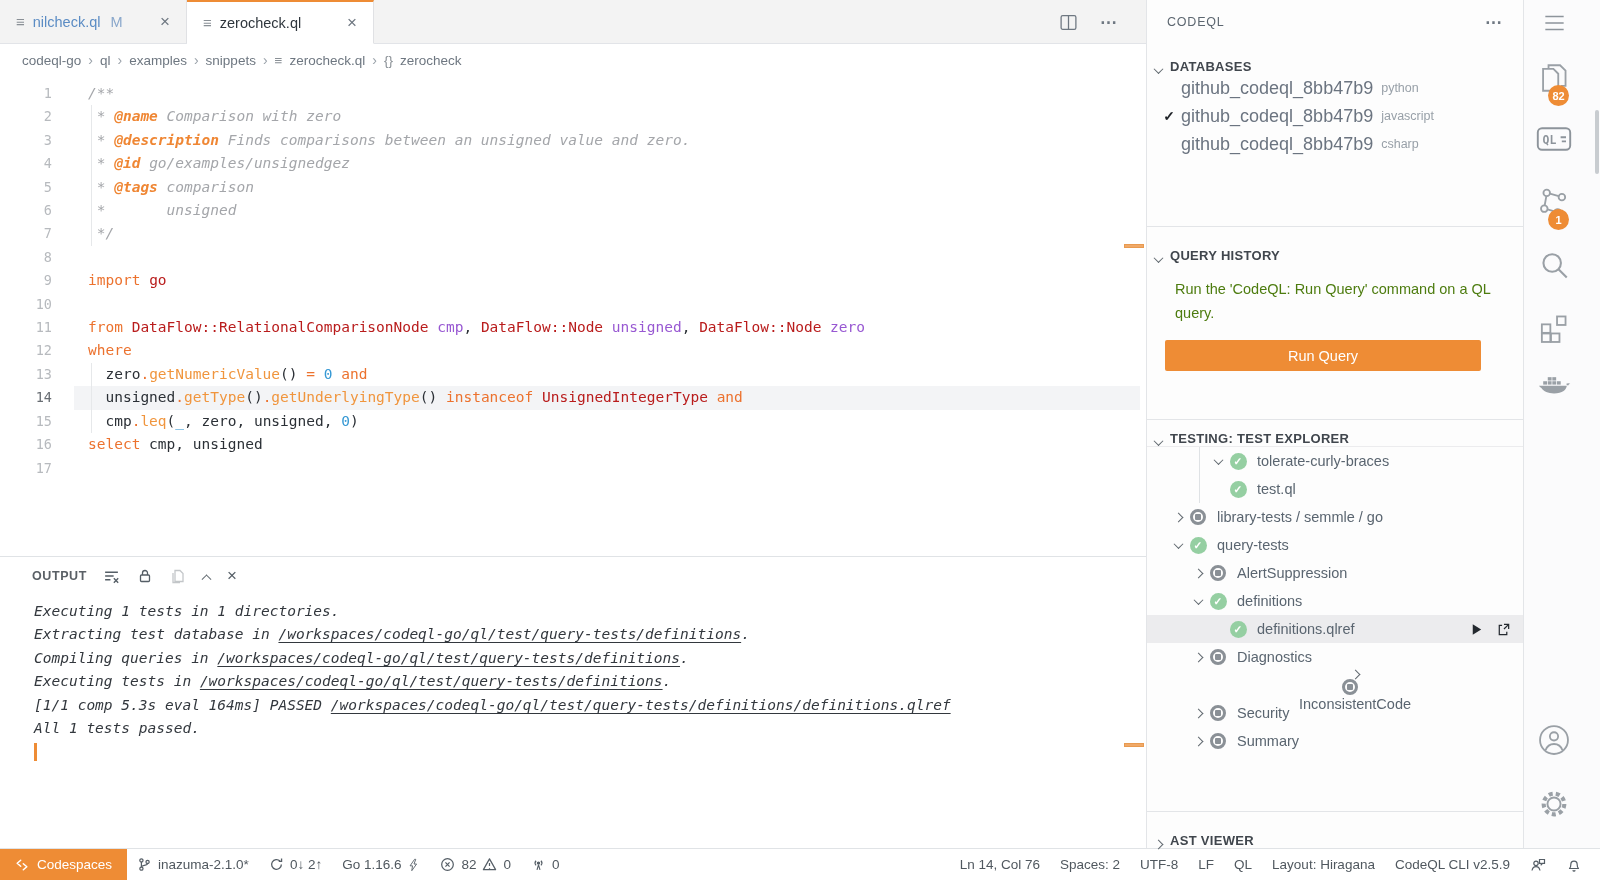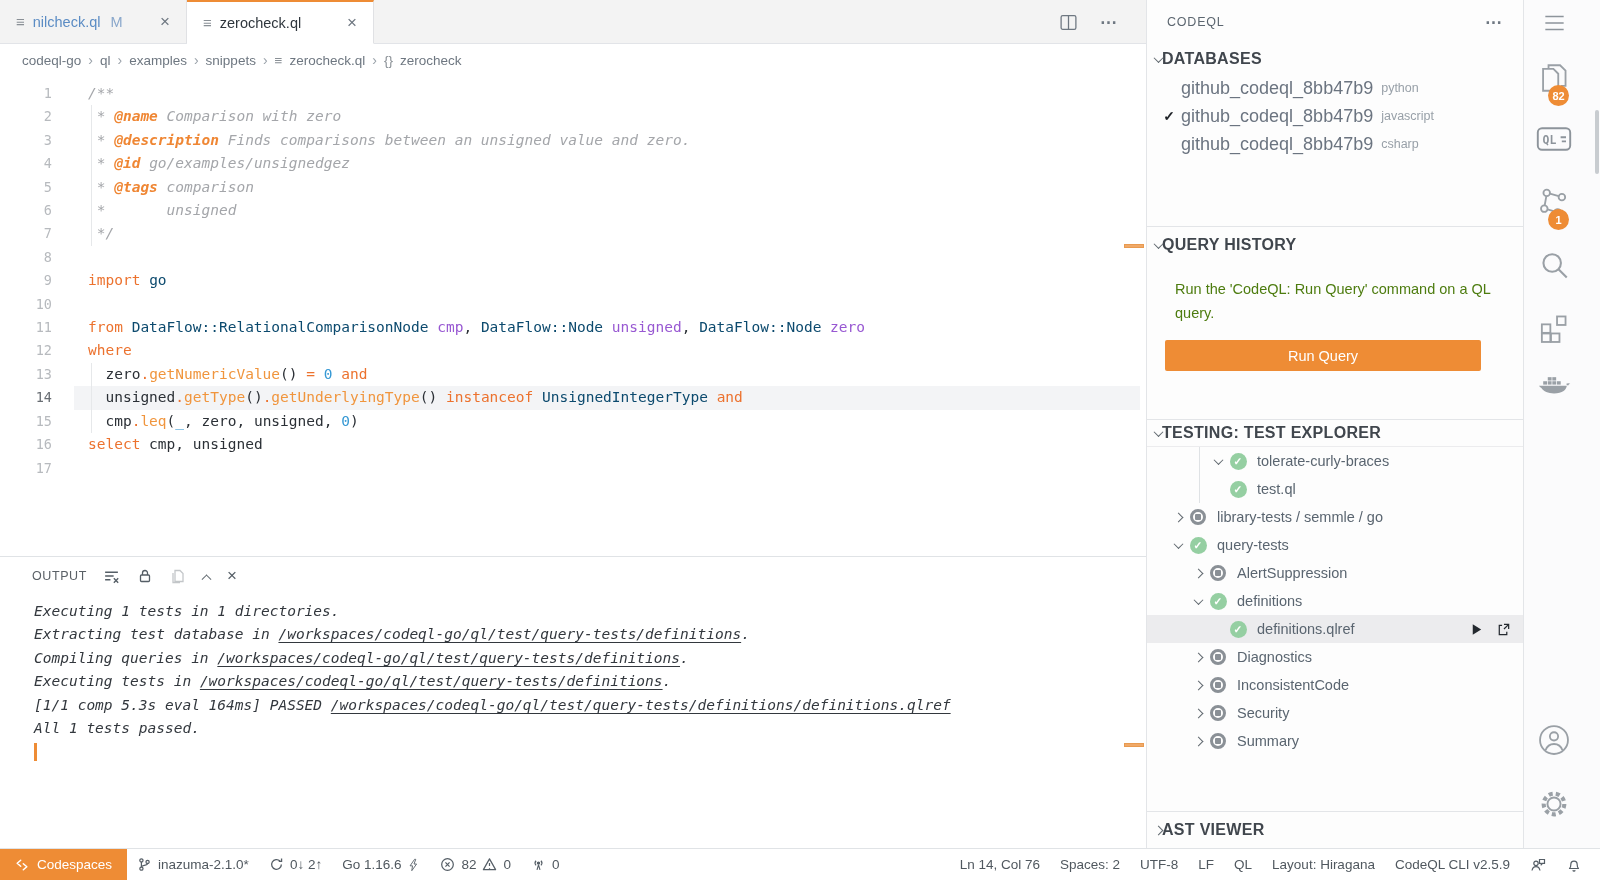--- a/index.html
+++ b/index.html
@@ -30,46 +30,46 @@
   .code-area{position:relative;height:480px;overflow:hidden;flex:none;background:#fff;}
   .cur-line{position:absolute;left:74px;right:6px;height:23.4px;background:#f3f4f6;}
   .indent-guide{position:absolute;width:1px;background:#e6e8ea;}
   .gutter{position:absolute;left:0;top:6px;width:52px;text-align:right;font-family:var(--mono);font-size:13.5px;color:#b7babe;line-height:23.4px;}
   .gutter .ln.active{color:#686d73;}
   .code-lines{position:absolute;left:88px;top:6px;font-family:var(--mono);font-size:14.5px;line-height:23.4px;white-space:pre;}
   .tk-cm{color:#a4a6aa;font-style:italic;}
   .tk-an{color:#ef8633;font-style:italic;font-weight:bold;}
   .tk-kw{color:#ec722e;}
   .tk-fn{color:#f0953d;}
-  .tk-ty{color:#0c4a6e;}
+  .tk-ty{color:#b91c1c;}
   .tk-nm{color:#3598d4;}
   .tk-vr{color:#9858d2;}
   .tk-tx{color:#2b3036;}
   .ovr-marker{position:absolute;width:20px;height:3.5px;background:#f0a968;border:1px solid #e89a50;}
   
   .output-panel{height:292px;border-top:1px solid #e0e3e6;display:flex;flex-direction:column;flex:none;background:#fff;}
   .out-header{height:38px;display:flex;align-items:center;flex:none;}
-  .out-title{margin-left:32px;font-size:12.5px;letter-spacing:.6px;color:#5a6066;}
+  .out-title{margin-left:32px;font-size:12.5px;letter-spacing:.6px;color:#5a6066;font-weight:bold;}
   .channel-select{margin-left:auto;width:213px;height:27px;border:1px solid #c8cdd3;border-radius:6px;display:flex;align-items:center;padding:0 10px 0 12px;font-size:13.5px;color:#24292f;background:#fff;}
   .channel-select .chev{margin-left:auto;}
   .out-icons{display:flex;align-items:center;gap:17px;margin:0 30px 0 16px;color:#555e66;}
   .out-icons .dim{opacity:.35;}
   .out-content{position:relative;padding:5px 0 0 34px;font-family:var(--mono);font-size:14.5px;line-height:23.4px;color:#33383e;white-space:pre;font-style:italic;}
   .ot-u{text-decoration:underline;text-underline-offset:3px;}
   .out-cursor{display:inline-block;width:2.5px;height:18px;background:var(--accent);vertical-align:middle;}
   
   .chev{display:inline-block;width:7px;height:7px;border-right:1.6px solid #60686f;border-bottom:1.6px solid #60686f;}
   .chev.down{transform:rotate(45deg) translate(-1px,-1px);}
   .chev.right{transform:rotate(-45deg);}
   .chev.up{transform:rotate(-135deg) translate(-2px,-2px);}
   
   .sidebar{width:377px;border-left:1px solid var(--border);background:#fdfdfd;display:flex;flex-direction:column;font-size:14px;position:relative;}
   .sb-title{height:44px;display:flex;align-items:center;padding:0 20px;font-size:12.5px;letter-spacing:.8px;color:#5c6670;flex:none;}
   .sb-title .more-dots{margin-left:auto;}
-  .sb-sec-head{display:flex;align-items:center;padding-left:8px;font-size:16px;font-weight:bold;color:#40464d;letter-spacing:.3px;}
+  .sb-sec-head{display:flex;align-items:flex-end;gap:8px;padding-left:8px;font-size:13px;font-weight:bold;color:#40464d;letter-spacing:.3px;}
   .sec-db{height:182px;flex:none;}
   .sec-db .sb-sec-head{height:30px;}
   .db-row{height:28px;display:flex;align-items:center;padding-left:10px;}
   .db-check{width:24px;font-size:14px;font-weight:bold;color:#1f2328;text-align:center;}
   .db-name{color:#6b7480;font-size:18px;}
   .db-lang{color:#98a0a8;font-size:12.5px;margin-left:8px;}
   .sec-qh{height:193px;flex:none;border-top:1px solid var(--border);}
   .sec-qh .sb-sec-head{height:36px;}
   .qh-msg{margin:14px 26px 0 28px;font-size:14.5px;line-height:24px;color:#4d7c0f;}
   .run-btn{display:block;margin:15px 0 0 18px;width:316px;height:31px;background:var(--accent);color:#fff;border:none;border-radius:2px;font-size:14.5px;font-family:var(--ui-font);cursor:pointer;}
@@ -335,21 +335,21 @@
               <span class="tr-chev">
                 <span class="chev right"></span>
               </span>
               <span class="tr-icon">
                 <span class="t-unrun">
                   <i></i>
                 </span>
               </span>
               <span>Diagnostics</span>
             </div>
-            <div class="tree-row" style="padding-left: 40px;">
+            <div class="tree-row" style="padding-left: 40px; flex-direction: column;">
               <span class="tr-chev">
                 <span class="chev right"></span>
               </span>
               <span class="tr-icon">
                 <span class="t-unrun">
                   <i></i>
                 </span>
               </span>
               <span>InconsistentCode</span>
             </div>

